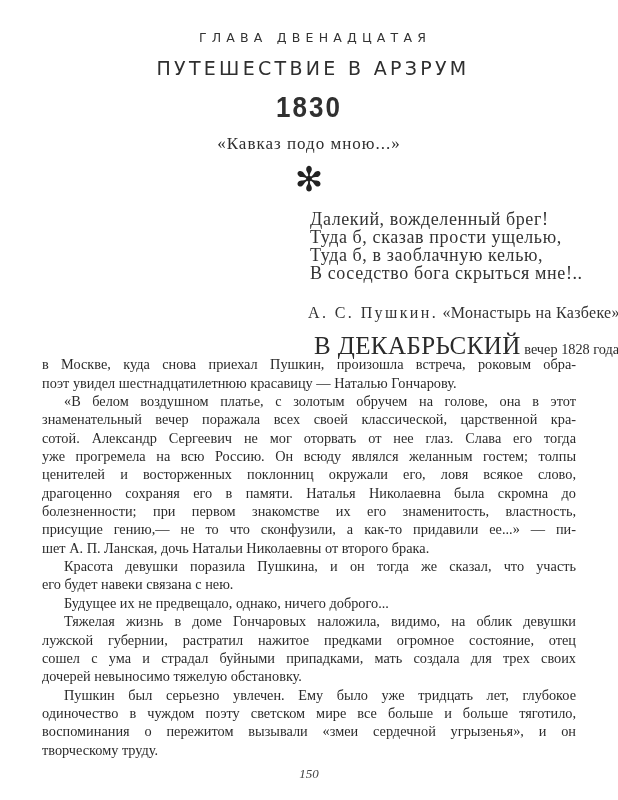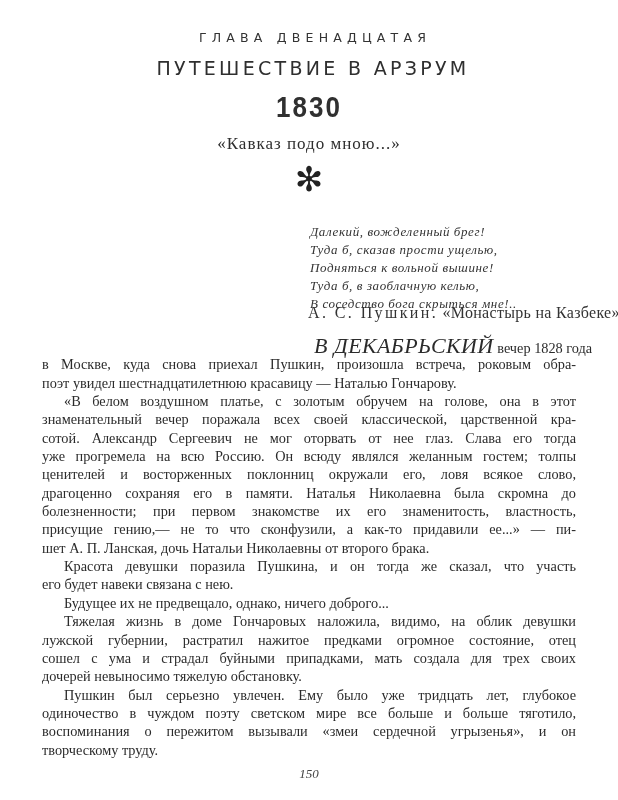--- a/index.html
+++ b/index.html
@@ -22,55 +22,54 @@
     font-family: "Liberation Sans", sans-serif; color: #303030; transform: scaleY(1.15);
   }
   .chapter-subtitle {
     top: 134px; font-size: 17px; letter-spacing: 1px; color: #2e2e2e;
   }
   .ornament {
     top: 162px; font-size: 34px; font-weight: bold; color: #222; line-height: 34px;
     font-family: "DejaVu Sans", sans-serif;
   }
   .epigraph {
-    position: absolute; left: 310px; top: 223px; width: 290px;
-    font-style: italic; font-size: 13px; line-height: 18px; letter-spacing: 0.6px; color: #333;
+    position: absolute; left: 310px; top: 210px; width: 290px;
+    font-size: 18px; line-height: 18px; letter-spacing: 0.6px; color: #333;
   }
   .epigraph .line { display: block; white-space: nowrap; }
   .epigraph-source {
     position: absolute; left: 308px; top: 304px; white-space: nowrap;
     font-size: 16px; color: #333; letter-spacing: 0.3px;
   }
   .epigraph-source .author { letter-spacing: 2.4px; }
   .body-text {
     position: absolute; left: 42px; top: 337px; width: 534px;
     font-size: 14.3px; line-height: 18.35px; color: #2b2b2b;
   }
   .body-text .ln { display: block; white-space: nowrap; text-align: justify; text-align-last: justify; height: 18.35px; }
   .body-text .ln.last { text-align-last: left; }
   .body-text .ln.indent { padding-left: 22px; }
   .body-text .ln.first { padding-left: 272px; }
-  .dropcap { font-size: 22px; letter-spacing: 0.4px; font-style: italic; }
+  .dropcap { font-size: 25px; letter-spacing: 0.4px; }
   .page-number {
     top: 766px; font-size: 13px; font-style: italic; color: #444;
   }
 </style>
 </head>
 <body>
 
 <div class="center chapter-label">ГЛАВА ДВЕНАДЦАТАЯ</div>
 <div class="center chapter-title">ПУТЕШЕСТВИЕ В АРЗРУМ</div>
 <div class="center chapter-year">1830</div>
 <div class="center chapter-subtitle">«Кавказ подо мною...»</div>
 <div class="center ornament">✻</div>
 
 <div class="epigraph">
   <span class="line">Далекий, вожделенный брег!</span>
   <span class="line">Туда б, сказав прости ущелью,</span>
-  <span class="line">Подняться к вольной вышине!</span>
   <span class="line">Туда б, в заоблачную келью,</span>
   <span class="line">В соседство бога скрыться мне!..</span>
 </div>
 <div class="epigraph-source">
   <span class="author">А. С. Пушкин.</span>
   <span>«Монастырь на Казбеке»</span>
 </div>
 
 <div class="body-text">
   <span class="ln first last"><span class="dropcap">В ДЕКАБРЬСКИЙ</span><span> вечер 1828 года</span></span>

